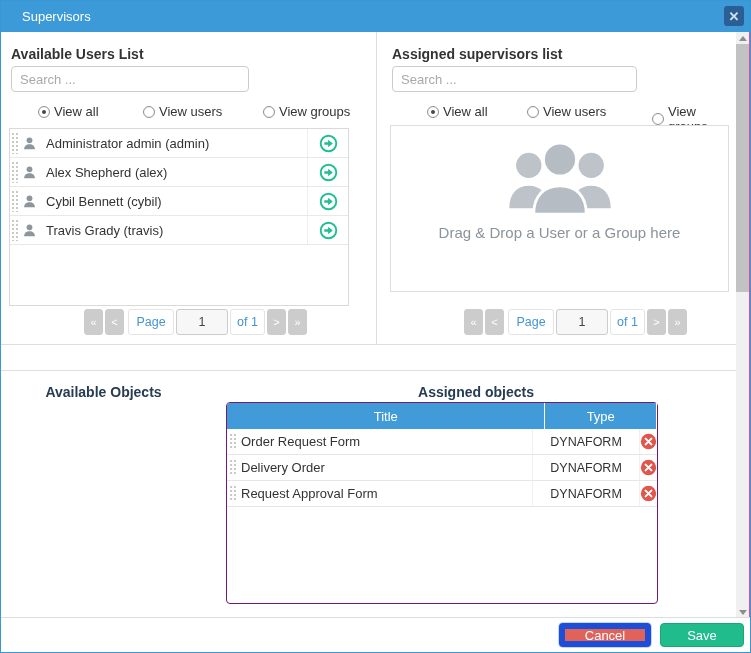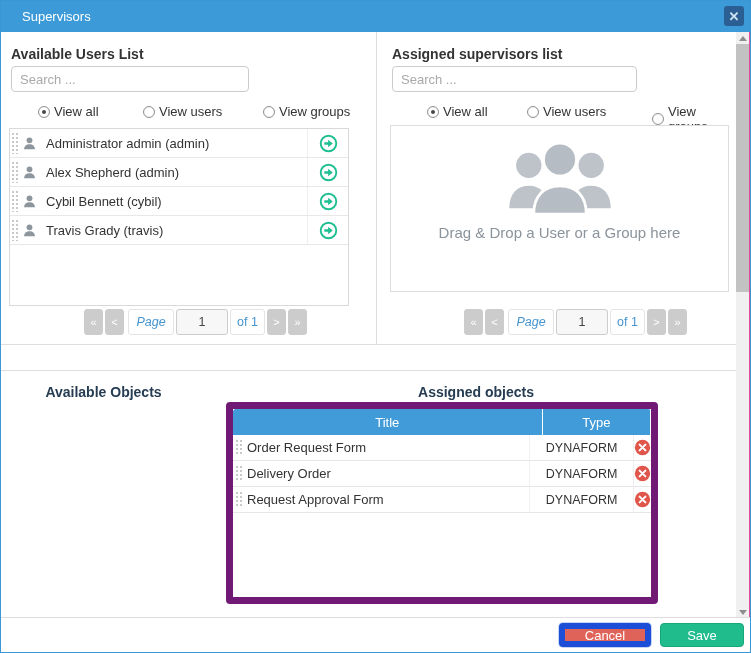--- a/index.html
+++ b/index.html
@@ -59,21 +59,21 @@
   .row-action { width:41px; align-self:stretch; border-left:1px solid #eee; display:flex; align-items:center; justify-content:center; cursor:pointer; }
   .add-icon { width:19px; height:19px; display:block; }
   
   .pagination { position:absolute; top:277px; height:26px; display:flex; align-items:stretch; }
   .panel.left .pagination { left:83px; }
   .panel.right .pagination { left:87px; }
   .pg-btn { width:19px; background:#ccc; border:1px solid #ccc; border-radius:3px; color:#fff;
     font-size:11px; display:flex; align-items:center; justify-content:center; margin-right:2px; cursor:pointer; }
   .pg-seg { background:#fff; border:1px solid #e4e4e4; border-radius:3px; color:#4595d0; font-size:12.5px;
     display:flex; align-items:center; justify-content:center; margin-right:2px; }
-  .pg-page { width:46px; margin-left:2px;font-style:italic; }
+  .pg-page { width:46px; margin-left:2px; }
   .pg-input { width:52px; background:#f7f7f7; border:1px solid #ccc; border-radius:3px; text-align:center;
     font-family:"Liberation Sans",sans-serif; font-size:12.5px; color:#444; margin-right:2px; outline:none; }
   .pg-of { width:35px; }
   
   .dropzone { position:absolute; left:13px; top:93px; width:339px; height:167px; border:1px solid #ddd; background:#fff;
     display:flex; flex-direction:column; align-items:center; }
   .group-icon { margin-top:14px; width:118px; height:78px; }
   .dropzone-text { margin-top:6px; font-size:15px; color:#8b939b; }
   
   .bottom-section { position:absolute; left:0; top:338px; width:735px; height:248px; border-top:1px solid #ddd; }
@@ -88,21 +88,21 @@
   .objects-search::placeholder { color:#a9a9a9; }
   .tree { margin-top:12px; }
   .tree-parent { display:flex; align-items:center; padding-left:6px; height:16px; }
   .tree-child { display:flex; align-items:center; padding-left:24px; height:15px; }
   .expand-icon { position:relative; width:9px; height:9px; border:1px solid #8a8a8a; background:#fff; flex:0 0 auto; }
   .expand-icon::after { content:''; position:absolute; left:1px; right:1px; top:3px; height:1px; background:#444; }
   .elbow { width:8px; height:8px; border-left:1px dotted #aaa; border-bottom:1px dotted #aaa; margin:-6px 3px 0 0; }
   .tree-label { margin-left:7px; font-size:12px; font-weight:bold; color:#333; }
   .tree-child .tree-label { margin-left:2px; }
   
-  .obj-table { position:absolute; left:225px; top:31px; width:432px; height:202px; border:7px solid #701a75; border-radius:4px; background:#fff; }
+  .obj-table { position:absolute; left:225px; top:31px; width:432px; height:202px; border:1px solid #701a75; border-radius:4px; background:#fff; }
   .tbl-header { display:flex; height:26px; background:#419bd8; border-radius:3px 3px 0 0; }
   .th { color:#fff; font-size:13px; display:flex; align-items:center; justify-content:center; }
   .th.title { width:340px; border-right:1px solid #fff; }
   .th.type { width:119px; border-right:1px solid #fff; }
   .th.action { flex:1; }
   .tbl-row { display:flex; height:26px; border-bottom:1px solid #e6e6e6; align-items:stretch; }
   .td-title { width:340px; display:flex; align-items:center; }
   .td-title .drag-dots { margin:4px 0 4px 2px; }
   .td-title span { margin-left:5px; font-size:13px; color:#333; }
   .td-type { width:119px; display:flex; align-items:center; justify-content:center; font-size:12.5px; color:#333; border-left:1px solid #f0f0f0; }
@@ -161,21 +161,21 @@
                   <path d="M5.6 8.6h4V6.1L14.5 10l-4.9 3.9v-2.5h-4z" fill="#1fbf92"></path>
                 </svg>
             </span>
           </div>
           <div class="user-row">
             <span class="drag-dots"></span>
             <svg class="user-icon" viewBox="0 0 16 16">
                 <circle cx="8" cy="4.6" r="3.1" fill="#8d959d"></circle>
                 <path d="M2.2 14.2c0-3.4 2.6-5.4 5.8-5.4s5.8 2 5.8 5.4z" fill="#8d959d"></path>
               </svg>
-            <span class="user-name">Alex Shepherd (admin)</span>
+            <span class="user-name">Alex Shepherd (alex)</span>
             <span class="row-action">
               <svg class="add-icon" viewBox="0 0 20 20">
                   <circle cx="10" cy="10" r="8.2" fill="none" stroke="#1fbf92" stroke-width="2"></circle>
                   <path d="M5.6 8.6h4V6.1L14.5 10l-4.9 3.9v-2.5h-4z" fill="#1fbf92"></path>
                 </svg>
             </span>
           </div>
           <div class="user-row">
             <span class="drag-dots"></span>
             <svg class="user-icon" viewBox="0 0 16 16">

